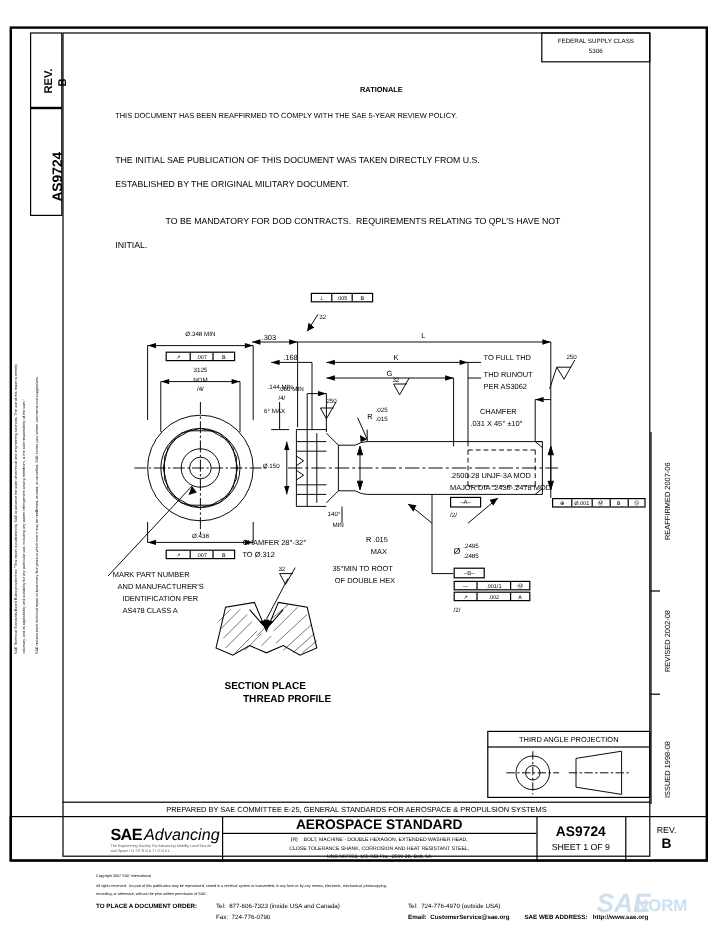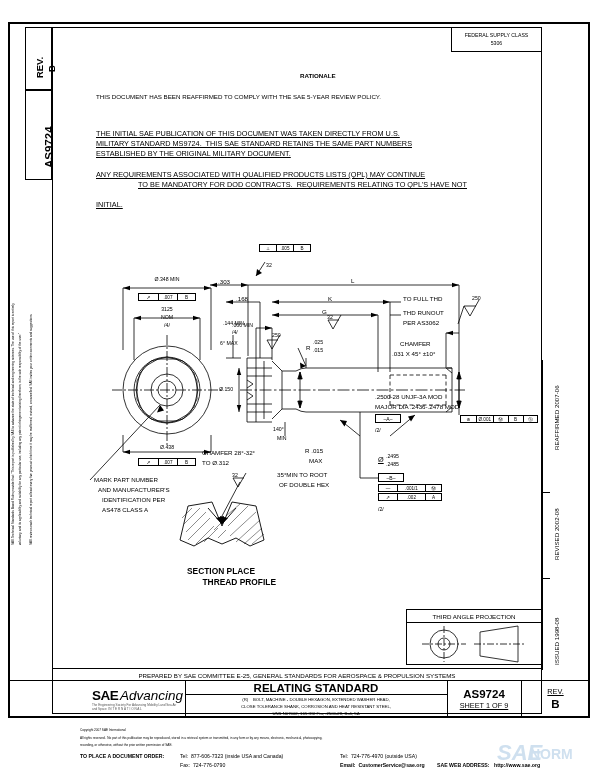--- a/index.html
+++ b/index.html
@@ -11,21 +11,21 @@
   .bx2{position:absolute;border:2px solid #000;box-sizing:border-box;}
   .hl{position:absolute;background:#000;height:1px;}
   .vl{position:absolute;background:#000;width:1px;}
   .t{position:absolute;white-space:pre;line-height:1.18;}
   .ctr{text-align:center;}
   .rot90{transform:rotate(-90deg);transform-origin:0 0;white-space:nowrap;}
   .tiny{font-size:3.1px;}
   .f4{font-size:4.3px;}
   .f5{font-size:5.2px;}
   .f6{font-size:6.2px;}
-  .f7{font-size:7.3px;text-decoration:underline;}
+  .f7{font-size:7.3px;}
   .f8{font-size:8.4px;}
   .f9{font-size:9.4px;}
   .f11{font-size:11.5px;}
   .f13{font-size:13.5px;}
   .b{font-weight:bold;}
   svg{display:block;overflow:visible;}
   .fcf{position:absolute;border:1px solid #000;box-sizing:border-box;
        display:flex;align-items:stretch;height:8px;background:#fff;}
   .fcf>div{border-right:1px solid #000;display:flex;align-items:center;
        justify-content:center;padding:0 1.5px;font-size:4.6px;}
@@ -54,24 +54,22 @@
   <div class="t tiny rot90" style="left:30px;top:545px;">SAE reviews each technical report at least every five years at which time it may be reaffirmed, revised, or cancelled. SAE invites your written comments and suggestions.</div>
 
   <div class="bx" style="left:451px;top:27px;width:91px;height:25px;"></div>
   <div class="t f5 ctr" style="left:451px;top:32px;width:91px;">FEDERAL SUPPLY CLASS</div>
   <div class="t f5 ctr" style="left:451px;top:40px;width:91px;">5306</div>
 
   <div class="t f6 b" style="left:300px;top:72px;">RATIONALE</div>
   <div class="t f6" style="left:96px;top:93px;">THIS DOCUMENT HAS BEEN REAFFIRMED TO COMPLY WITH THE SAE 5-YEAR REVIEW POLICY.</div>
 
   <div class="t f7" style="left:96px;top:130px;">THE INITIAL SAE PUBLICATION OF THIS DOCUMENT WAS TAKEN DIRECTLY FROM U.S.</div>
-  <div class="t f7" style="left:96px;top:140px;">MILITARY STANDARD MS9724.  THIS SAE STANDARD RETAINS THE SAME PART NUMBERS</div>
   <div class="t f7" style="left:96px;top:150px;">ESTABLISHED BY THE ORIGINAL MILITARY DOCUMENT.</div>
 
-  <div class="t f7" style="left:96px;top:171px;">ANY REQUIREMENTS ASSOCIATED WITH QUALIFIED PRODUCTS LISTS (QPL) MAY CONTINUE</div>
   <div class="t f7" style="left:96px;top:181px;margin-left:42px;">TO BE MANDATORY FOR DOD CONTRACTS.  REQUIREMENTS RELATING TO QPL'S HAVE NOT</div>
   <div class="t f7" style="left:96px;top:201px;">INITIAL.</div>
 
   <div class="t f6 rot90" style="left:553px;top:450px;">REAFFIRMED 2007-06</div>
   <div class="t f6 rot90" style="left:553px;top:560px;">REVISED 2002-08</div>
   <div class="t f6 rot90" style="left:553px;top:665px;">ISSUED 1998-08</div>
   <div class="vl" style="left:542px;top:360px;height:310px;"></div>
   <div class="hl" style="left:542px;top:492px;width:8px;"></div>
   <div class="hl" style="left:542px;top:578px;width:8px;"></div>
 
@@ -375,21 +373,21 @@
   <div class="bx" style="left:8px;top:680px;width:582px;height:38px;"></div>
   <div class="vl" style="left:185px;top:680px;height:38px;"></div>
   <div class="vl" style="left:447px;top:680px;height:38px;"></div>
   <div class="vl" style="left:521px;top:680px;height:38px;"></div>
   <div class="hl" style="left:185px;top:694px;width:262px;"></div>
 
   <div class="t f13 b" style="left:92px;top:688px;letter-spacing:-0.5px;">SAE</div>
   <div class="t f13" style="left:120px;top:688px;font-style:italic;">Advancing</div>
   <div class="t tiny" style="left:92px;top:704px;color:#555;width:88px;white-space:normal;">The Engineering Society For Advancing Mobility Land Sea Air and Space  I N T E R N A T I O N A L</div>
 
-  <div class="t f11 b ctr" style="left:185px;top:682px;width:262px;">RELATING STANDARD</div>
+  <div class="t f11 b ctr" style="left:185px;top:682px;width:262px;">AEROSPACE STANDARD</div>
 
   <div class="t f4 ctr" style="left:186px;top:697px;width:260px;">(R)    BOLT, MACHINE - DOUBLE HEXAGON, EXTENDED WASHER HEAD,</div>
   <div class="t f4 ctr" style="left:186px;top:704px;width:260px;">CLOSE TOLERANCE SHANK, CORROSION AND HEAT RESISTANT STEEL,</div>
   <div class="t f4 ctr" style="left:186px;top:711px;width:260px;">UNS N07002, 165 KSI Ftu, .2500-28, Bolt, 5A</div>
 
   <div class="t f11 b ctr" style="left:447px;top:688px;width:74px;">AS9724</div>
   <div class="t f7 ctr" style="left:447px;top:702px;width:74px;">SHEET 1 OF 9</div>
 
   <div class="t f7 ctr" style="left:521px;top:688px;width:69px;">REV.</div>
   <div class="t f11 b ctr" style="left:521px;top:698px;width:69px;">B</div>

